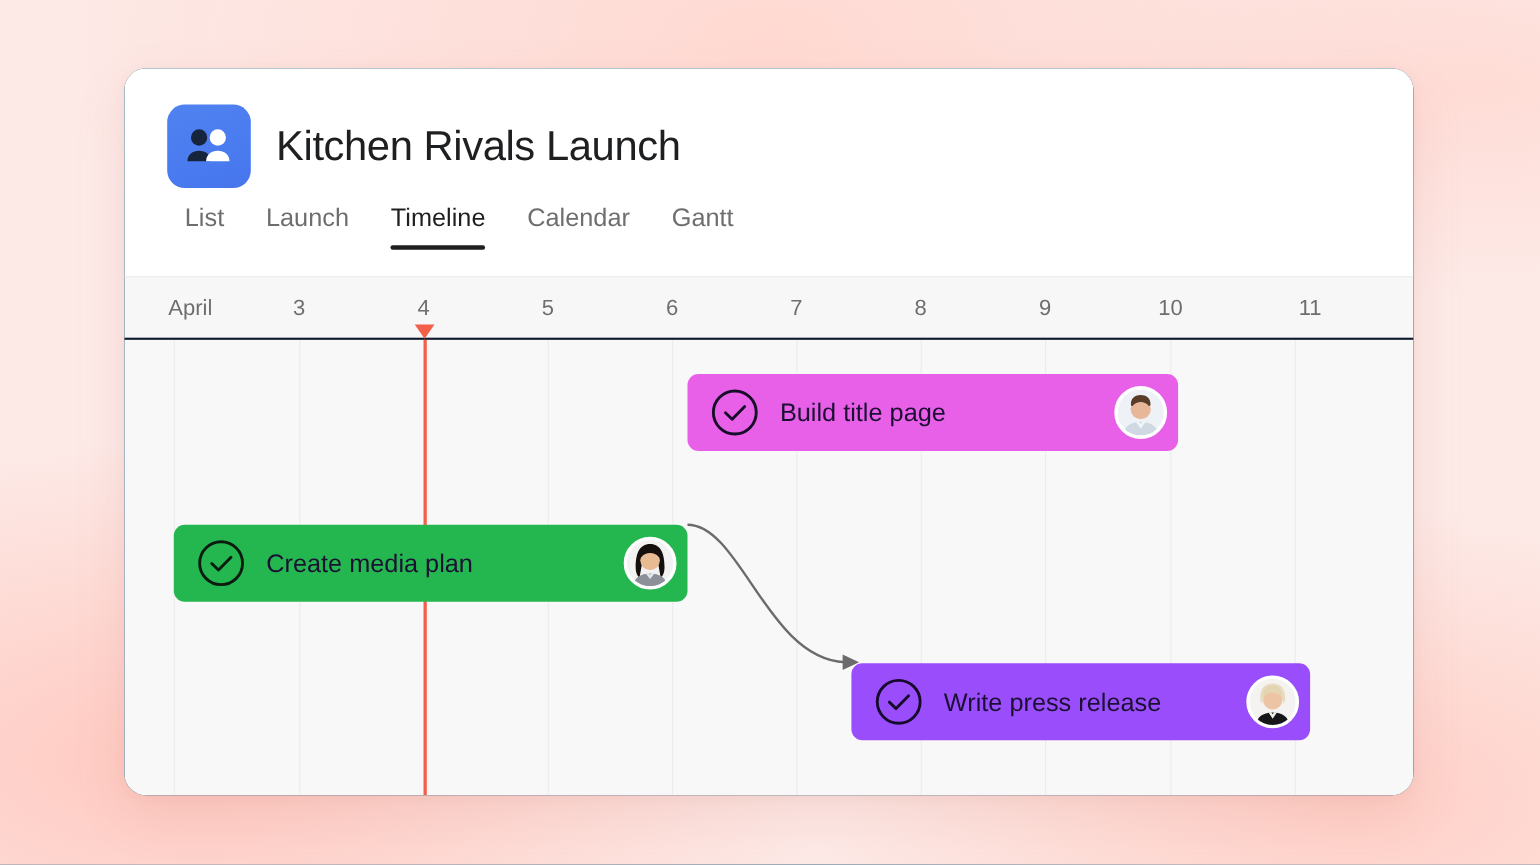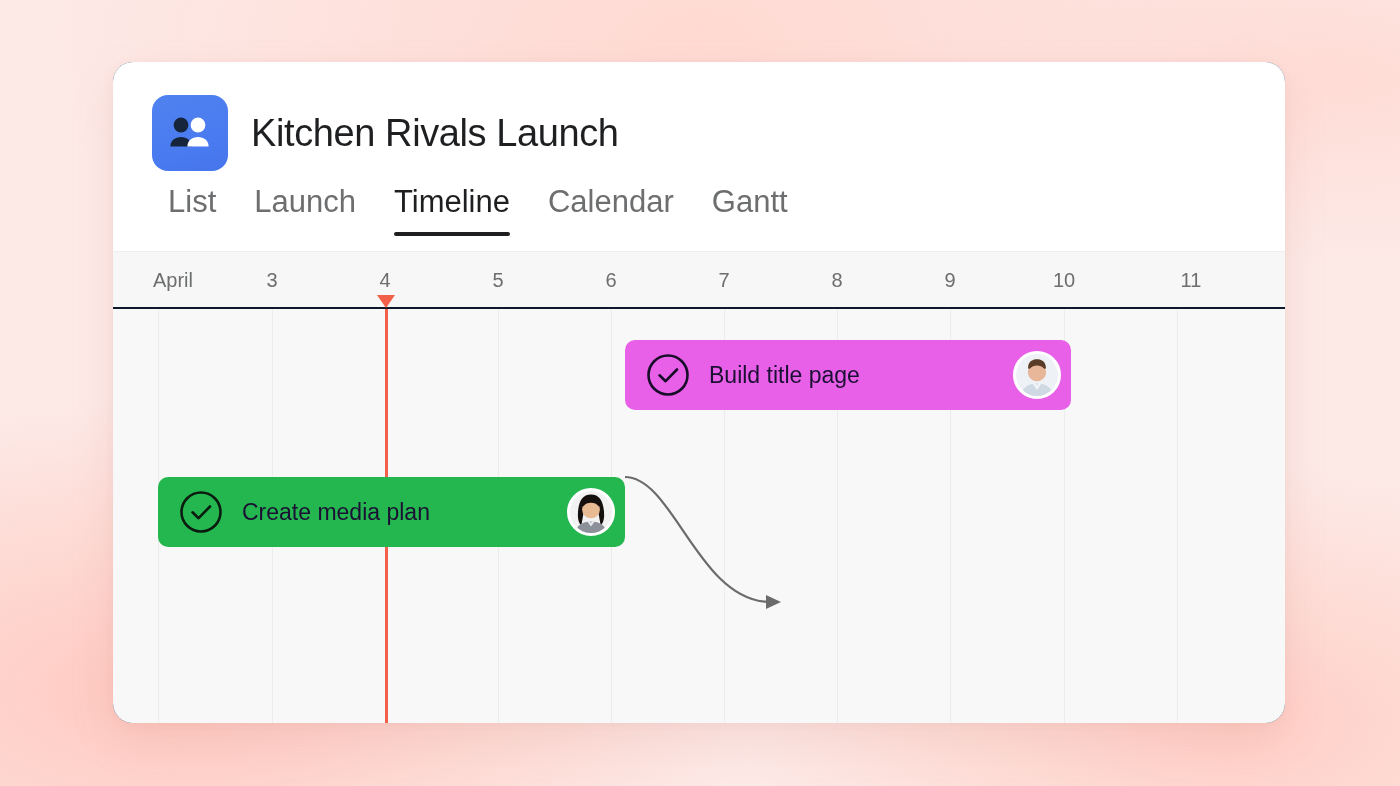--- a/index.html
+++ b/index.html
@@ -47,21 +47,21 @@
   .page-title {
     font-size: 38px; font-weight: 400; color: #1e1f21;
     letter-spacing: -0.4px; white-space: nowrap;
   }
 
   .tabs {
     position: absolute; left: 36px; top: 122px;
     display: flex; align-items: flex-end; gap: 0;
   }
   .tab {
-    font-size: 31px; color: #6d6e6f; font-weight: 400;
+    font-size: 23px; color: #6d6e6f; font-weight: 400;
     padding: 0 19px 16px 19px;
     position: relative; white-space: nowrap;
     cursor: pointer;
   }
   .tab.active { color:#1e1f21; font-weight: 500; }
   .tab.active::after {
     content:""; position:absolute; left:19px; right:19px; bottom:0;
     height:4px; background:#1e1f21; border-radius:2px;
   }
 
@@ -226,15 +226,32 @@
           <rect width="48" height="48" fill="#f2f2f2"></rect>
           <path d="M9 28c0-14 4-24 15-24s15 10 15 24c0 6-2 10-4 11L32 22H16L13 39c-2-1-4-5-4-11z" fill="#15100e"></path>
           <circle cx="24" cy="21" r="10.2" fill="#e8bb93"></circle>
           <path d="M13.8 16.5c0-7.4 4.6-10.6 10.2-10.6s10.2 3.2 10.2 10.6c0 1.2-.8 1.6-1.5.8-2-2.4-5.2-3.8-8.7-3.8s-6.7 1.4-8.7 3.8c-.7.8-1.5.4-1.5-.8z" fill="#15100e"></path>
           <path d="M6.5 48c0-8.4 7.6-13.2 17.5-13.2S41.5 39.6 41.5 48z" fill="#8b9099"></path>
           <path d="M19.5 34.6 L24 40.5 L28.5 34.6 L26 33.6 L24 36.2 L22 33.6z" fill="#e4e7eb"></path>
         </svg>
       </div>
     </div>
 
+    <div class="task-bar" style="left:661px; top:294px; width:417px; background:#9a4dfb;">
+      <svg class="check-icon" width="44" height="44" viewBox="0 0 44 44">
+        <circle cx="22" cy="22" r="19.5" fill="none" stroke="#170b2b" stroke-width="2.6"></circle>
+        <path d="M13.5 22.3 L19.6 28.2 L31 16.5" fill="none" stroke="#170b2b" stroke-width="2.6" stroke-linecap="round" stroke-linejoin="round"></path>
+      </svg>
+      <div class="task-label">Write press release</div>
+      <div class="avatar">
+        <svg viewBox="0 0 48 48" aria-hidden="true">
+          <rect width="48" height="48" fill="#f4f3f1"></rect>
+          <path d="M11 20c0-10 5-15 13-15s13 5 13 15c0 3-1 5-2 6L33 18H15l-2 8c-1-1-2-3-2-6z" fill="#e8dcc0"></path>
+          <circle cx="24" cy="22" r="10" fill="#eec5a4"></circle>
+          <path d="M14.2 17.5c0-7.2 4.4-10.4 9.8-10.4s9.8 3.2 9.8 10.4c0 1-.7 1.4-1.3.7-1.9-2.3-5-3.6-8.5-3.6s-6.6 1.3-8.5 3.6c-.6.7-1.3.3-1.3-.7z" fill="#e3d4b2"></path>
+          <path d="M7 48c0-8.2 7.6-12.8 17-12.8S41 39.8 41 48z" fill="#17171a"></path>
+          <path d="M19.8 35.4 L24 41.6 L28.2 35.4 L25.8 34.4 L24 37 L22.2 34.4z" fill="#f0ece6"></path>
+        </svg>
+      </div>
+    </div>
 
   </div>
 </div>
 
 </body></html>

